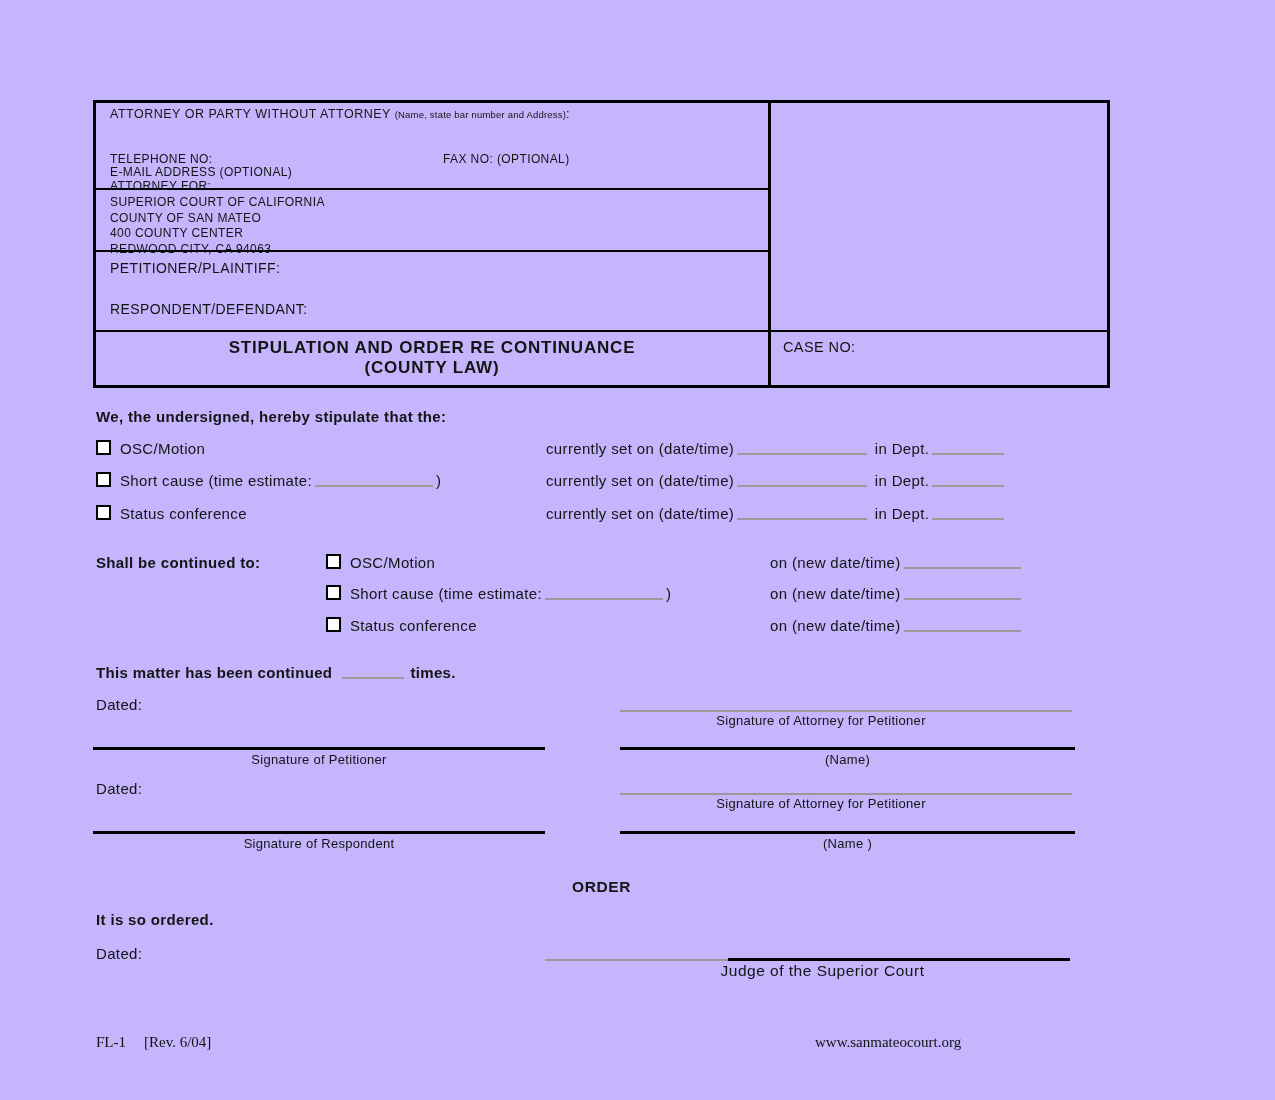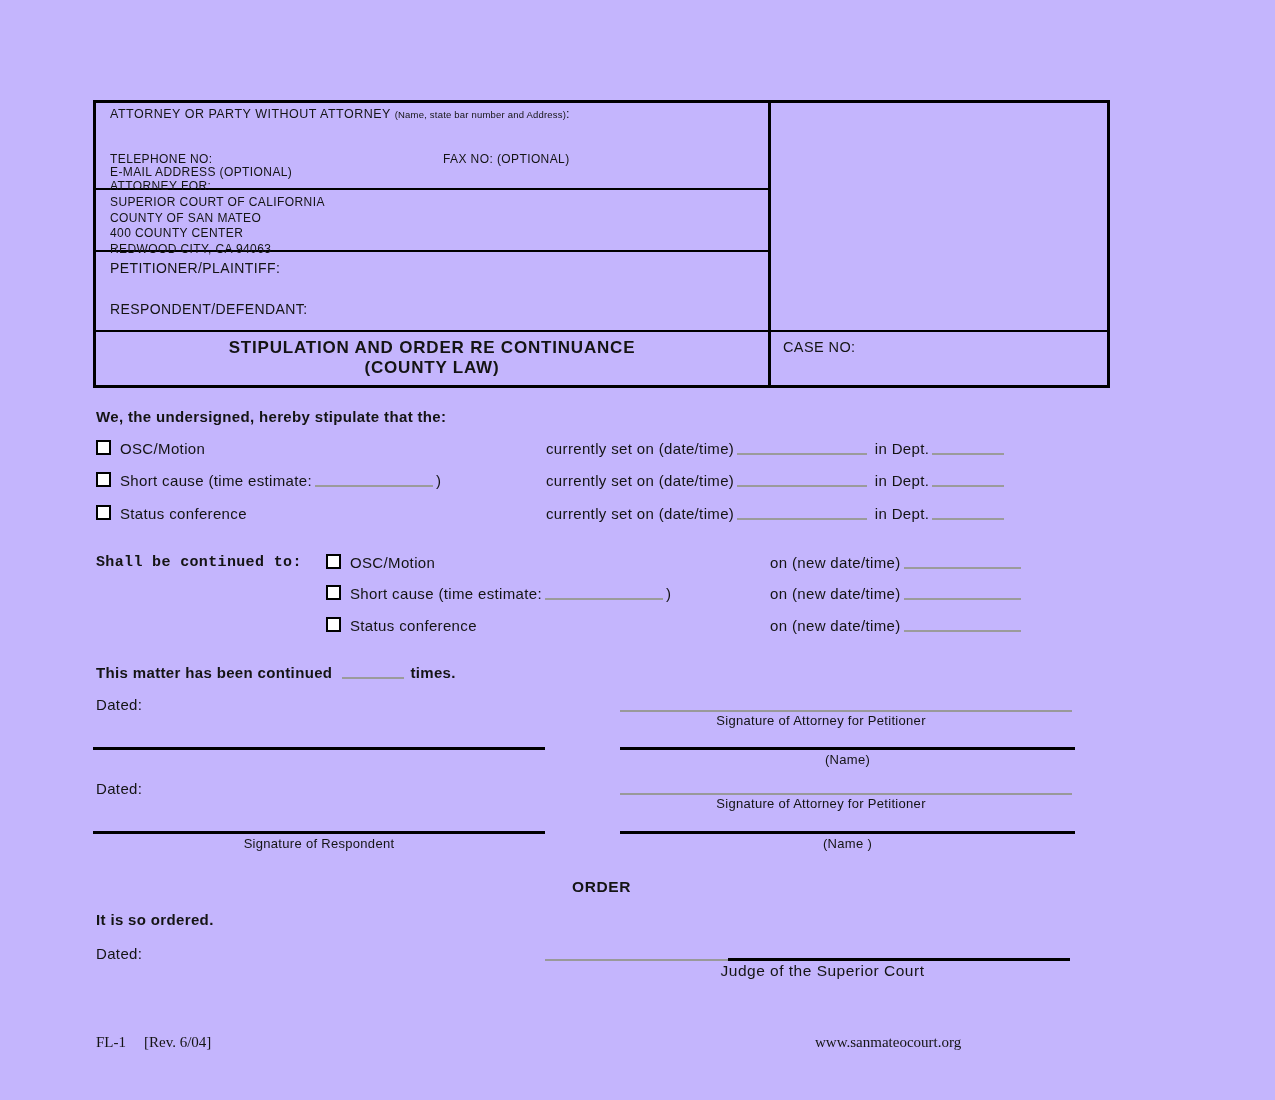--- a/index.html
+++ b/index.html
@@ -101,21 +101,21 @@
   </div>
   <div class="srow body-txt" style="top:472px;">
     <span class="c1"><span class="cb"></span><span>Short cause (time estimate:</span><span class="uline w118"></span><span>)</span></span>
     <span class="c2"><span>currently set on (date/time)</span><span class="uline w130"></span> <span>in Dept.</span><span class="uline w72"></span></span>
   </div>
   <div class="srow body-txt" style="top:505px;">
     <span class="c1"><span class="cb"></span><span>Status conference</span></span>
     <span class="c2"><span>currently set on (date/time)</span><span class="uline w130"></span> <span>in Dept.</span><span class="uline w72"></span></span>
   </div>
 
-  <div class="abs body-txt b" style="left:96px;top:554px;font-family:Liberation Mono, monospace;">Shall be continued to:</div>
+  <div class="abs body-txt b" style="left:96px;top:554px;">Shall be continued to:</div>
   <div class="srow body-txt" style="top:554px;">
     <span class="n1"><span class="cb"></span><span>OSC/Motion</span></span>
     <span class="n2"><span>on (new date/time)</span><span class="uline w117"></span></span>
   </div>
   <div class="srow body-txt" style="top:585px;">
     <span class="n1"><span class="cb"></span><span>Short cause (time estimate:</span><span class="uline w118"></span><span>)</span></span>
     <span class="n2"><span>on (new date/time)</span><span class="uline w117"></span></span>
   </div>
   <div class="srow body-txt" style="top:617px;">
     <span class="n1"><span class="cb"></span><span>Status conference</span></span>
@@ -125,20 +125,21 @@
   <div class="abs body-txt b" style="left:96px;top:664px;">
     <span>This matter has been continued</span><span class="uline w62" style="margin:0 6px -1px 10px;"></span><span>times.</span>
   </div>
 
   <div class="abs body-txt" style="left:96px;top:696px;">Dated:</div>
 
   <div class="sig-line-gray" style="left:620px;top:710px;width:452px;"></div>
   <div class="sig-label" style="left:595px;top:713px;width:452px;text-align:center;">Signature of Attorney for Petitioner</div>
 
   <div class="sig-line-black" style="left:93px;top:747px;width:452px;"></div>
+  <div class="sig-label" style="left:93px;top:752px;width:452px;">Signature of Petitioner</div>
 
   <div class="sig-line-black" style="left:620px;top:747px;width:455px;"></div>
   <div class="sig-label" style="left:620px;top:752px;width:455px;">(Name)</div>
 
   <div class="abs body-txt" style="left:96px;top:780px;">Dated:</div>
 
   <div class="sig-line-gray" style="left:620px;top:793px;width:452px;"></div>
   <div class="sig-label" style="left:595px;top:796px;width:452px;">Signature of Attorney for Petitioner</div>
 
   <div class="sig-line-black" style="left:93px;top:831px;width:452px;"></div>

